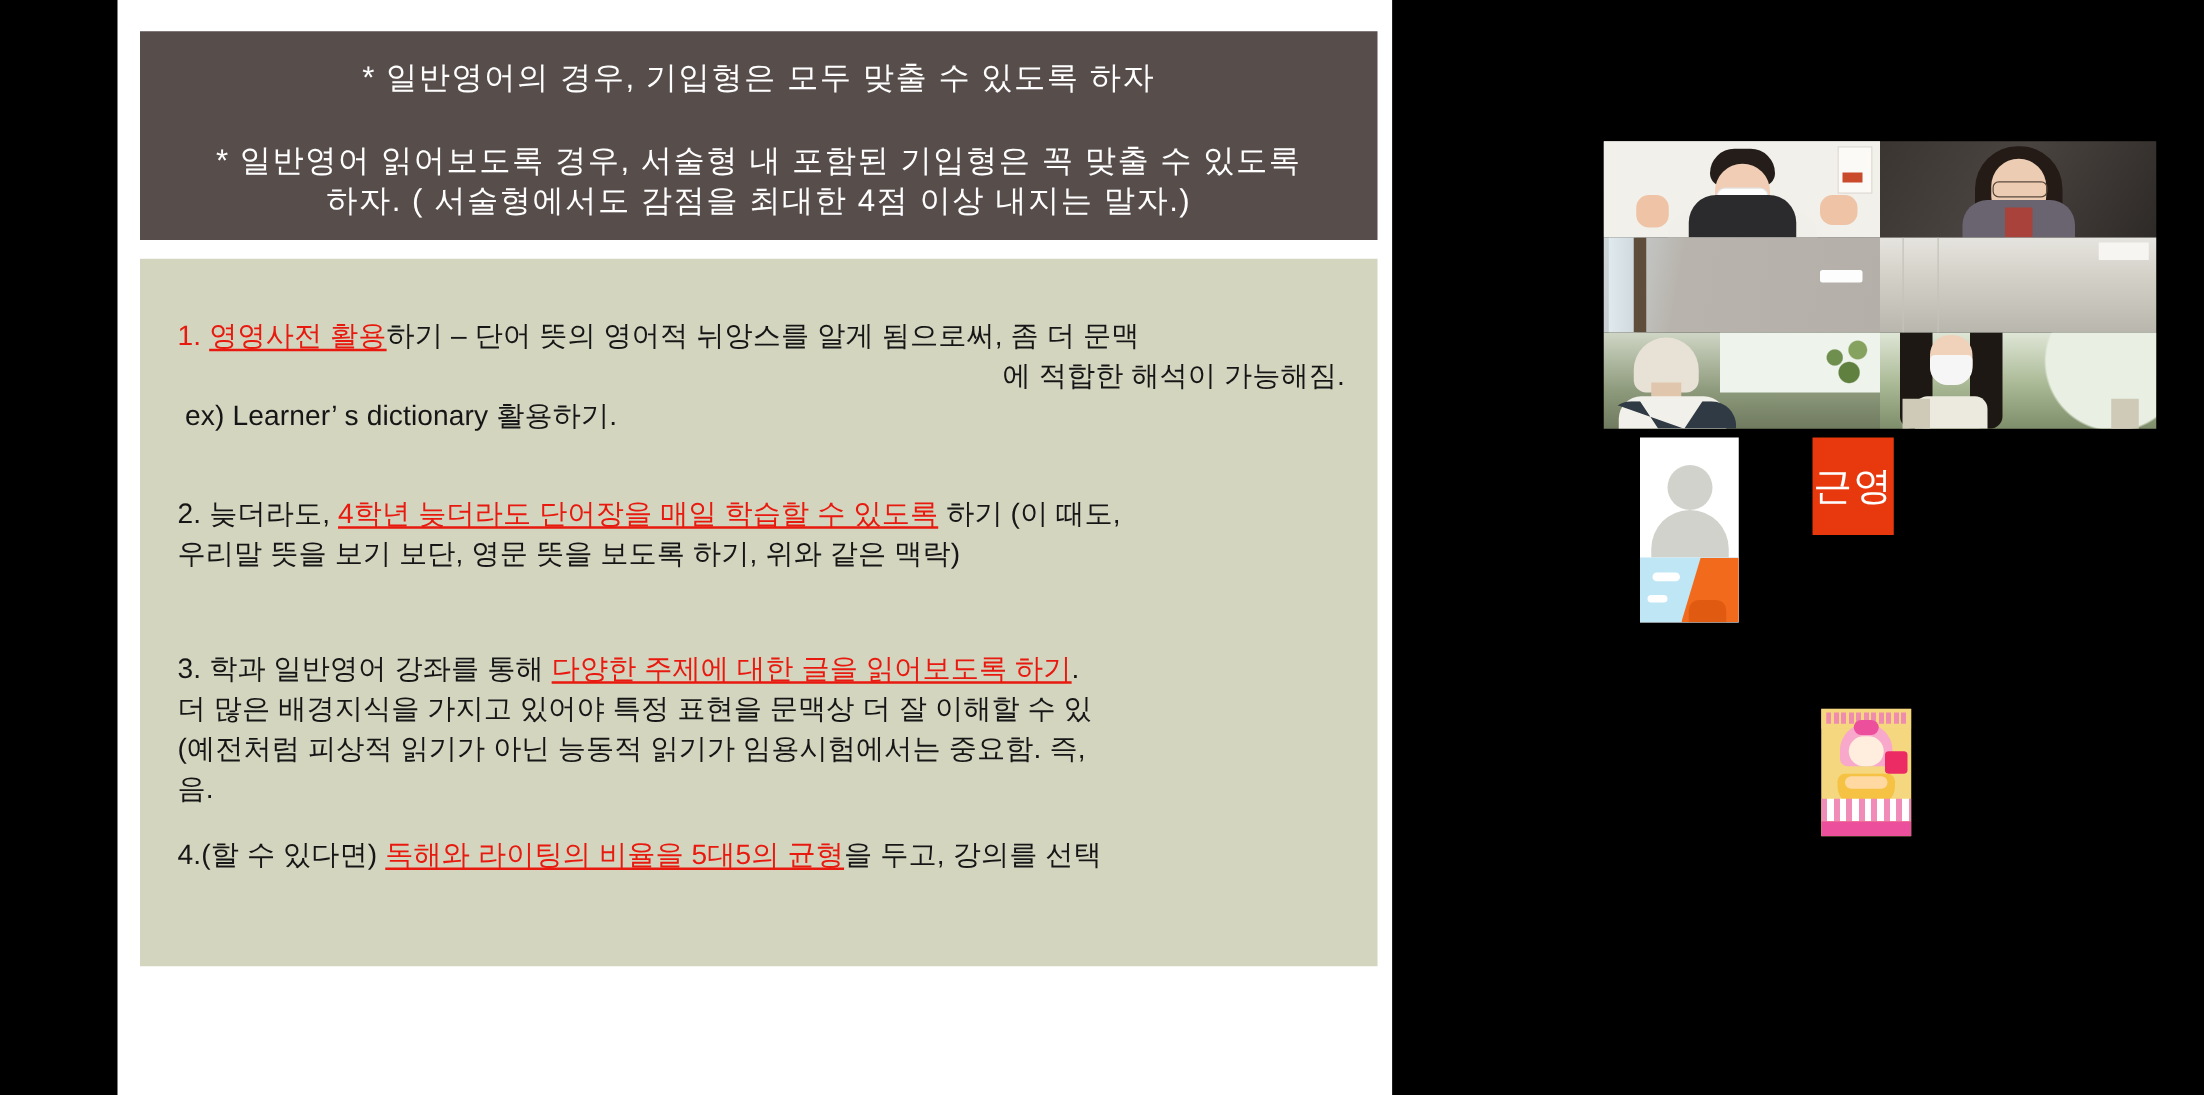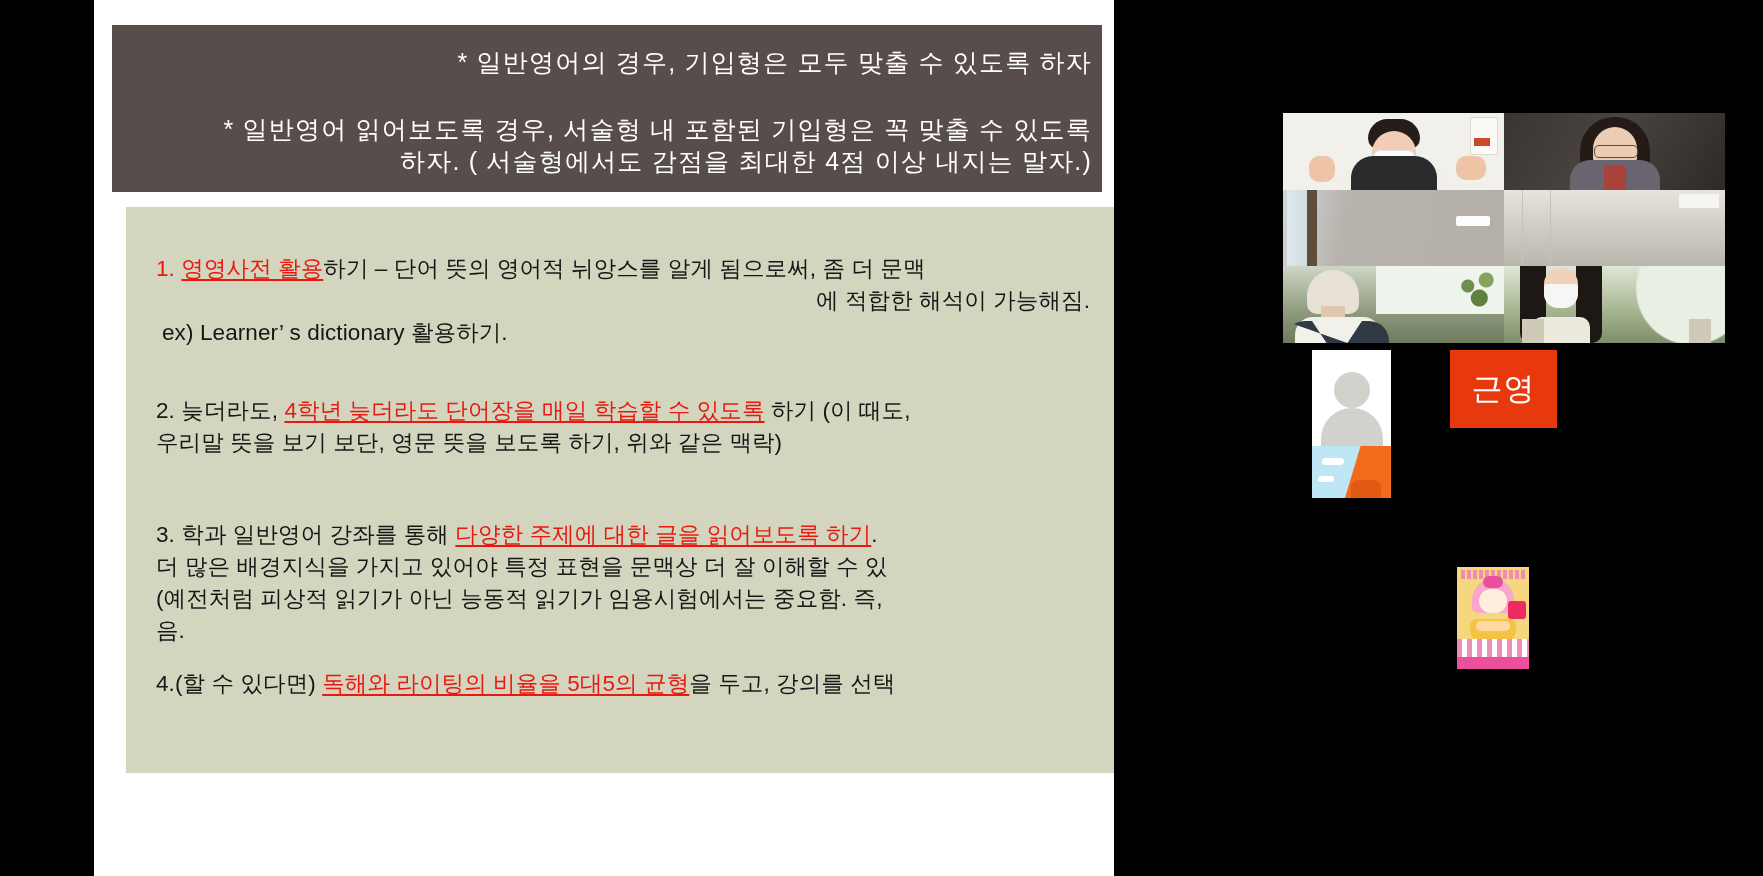--- a/index.html
+++ b/index.html
@@ -20,34 +20,34 @@
 
   
   .header-box{
     position:absolute;left:9px;top:5px;width:990px;height:167px;
     background:#574d4b;
     color:#ffffff;
     box-sizing:border-box;
     padding:6px 10px 0 10px;
   }
   .hdr-line{
-    text-align:right;
+    text-align:center;
     font-size:25px;
     line-height:1.22;
     letter-spacing:1.2px;
     font-weight:400;
     white-space:pre;
   }
   .hdr-line.l1{margin-top:16px;}
   .hdr-line.l2{margin-top:36px;}
   .hdr-line.l3{margin-top:2px;}
 
   
   .body-box{
-    position:absolute;left:23px;top:187px;width:990px;height:566px;
+    position:absolute;left:9px;top:187px;width:990px;height:566px;
     background:#d3d5bf;
     box-sizing:border-box;
     padding:46px 26px 10px 30px;
     color:#161616;
   }
   .para{
     font-size:22.5px;
     line-height:1.42;
     letter-spacing:0.1px;
     white-space:pre-wrap;
@@ -133,21 +133,21 @@
   .av-head{position:absolute;left:50%;top:22px;width:36px;height:36px;margin-left:-18px;background:#d2d2cd;border-radius:50%;}
   .av-body{position:absolute;left:50%;top:58px;width:62px;height:38px;margin-left:-31px;background:#d2d2cd;border-radius:31px 31px 0 0;}
   .av-photo{position:absolute;left:0;right:0;bottom:0;height:52px;background:#bfe6f4;overflow:hidden;}
   .av-photo .cloud1{position:absolute;left:10px;top:12px;width:22px;height:7px;background:#fff;border-radius:7px;}
   .av-photo .cloud2{position:absolute;left:6px;top:30px;width:16px;height:6px;background:#fff;border-radius:6px;}
   .av-photo .rock{position:absolute;right:-6px;top:0;width:52px;height:52px;background:#f26a1b;clip-path:polygon(30% 0,100% 0,100% 100%,0 100%);}
   .av-photo .rock2{position:absolute;right:10px;bottom:0;width:30px;height:18px;background:#e05a12;border-radius:8px 8px 0 0;}
 
   
   .name-tile{
-    position:absolute;left:336px;top:350px;width:107px;height:78px;background:#e8380d;
+    position:absolute;left:336px;top:350px;width:65px;height:78px;background:#e8380d;
     display:flex;align-items:center;justify-content:center;
   }
   .name-tile span{color:#ffffff;font-size:31px;letter-spacing:1px;font-weight:400;}
 
   
   .thumb-wrap{position:absolute;left:307px;top:567px;width:144px;height:102px;background:#000;}
   .thumb{position:absolute;left:36px;top:0;width:72px;height:102px;background:#f4d77e;overflow:hidden;}
   .thumb .top-band{position:absolute;left:0;right:0;top:0;height:16px;background:#f4d77e;}
   .thumb .ttl{position:absolute;left:4px;top:3px;right:4px;height:9px;background:repeating-linear-gradient(90deg,#ef7fb6 0 4px,transparent 4px 6px);opacity:.85;}
   .thumb .hair{position:absolute;left:50%;top:12px;width:42px;height:34px;margin-left:-21px;background:#f7a8cb;border-radius:21px 21px 6px 6px;}

